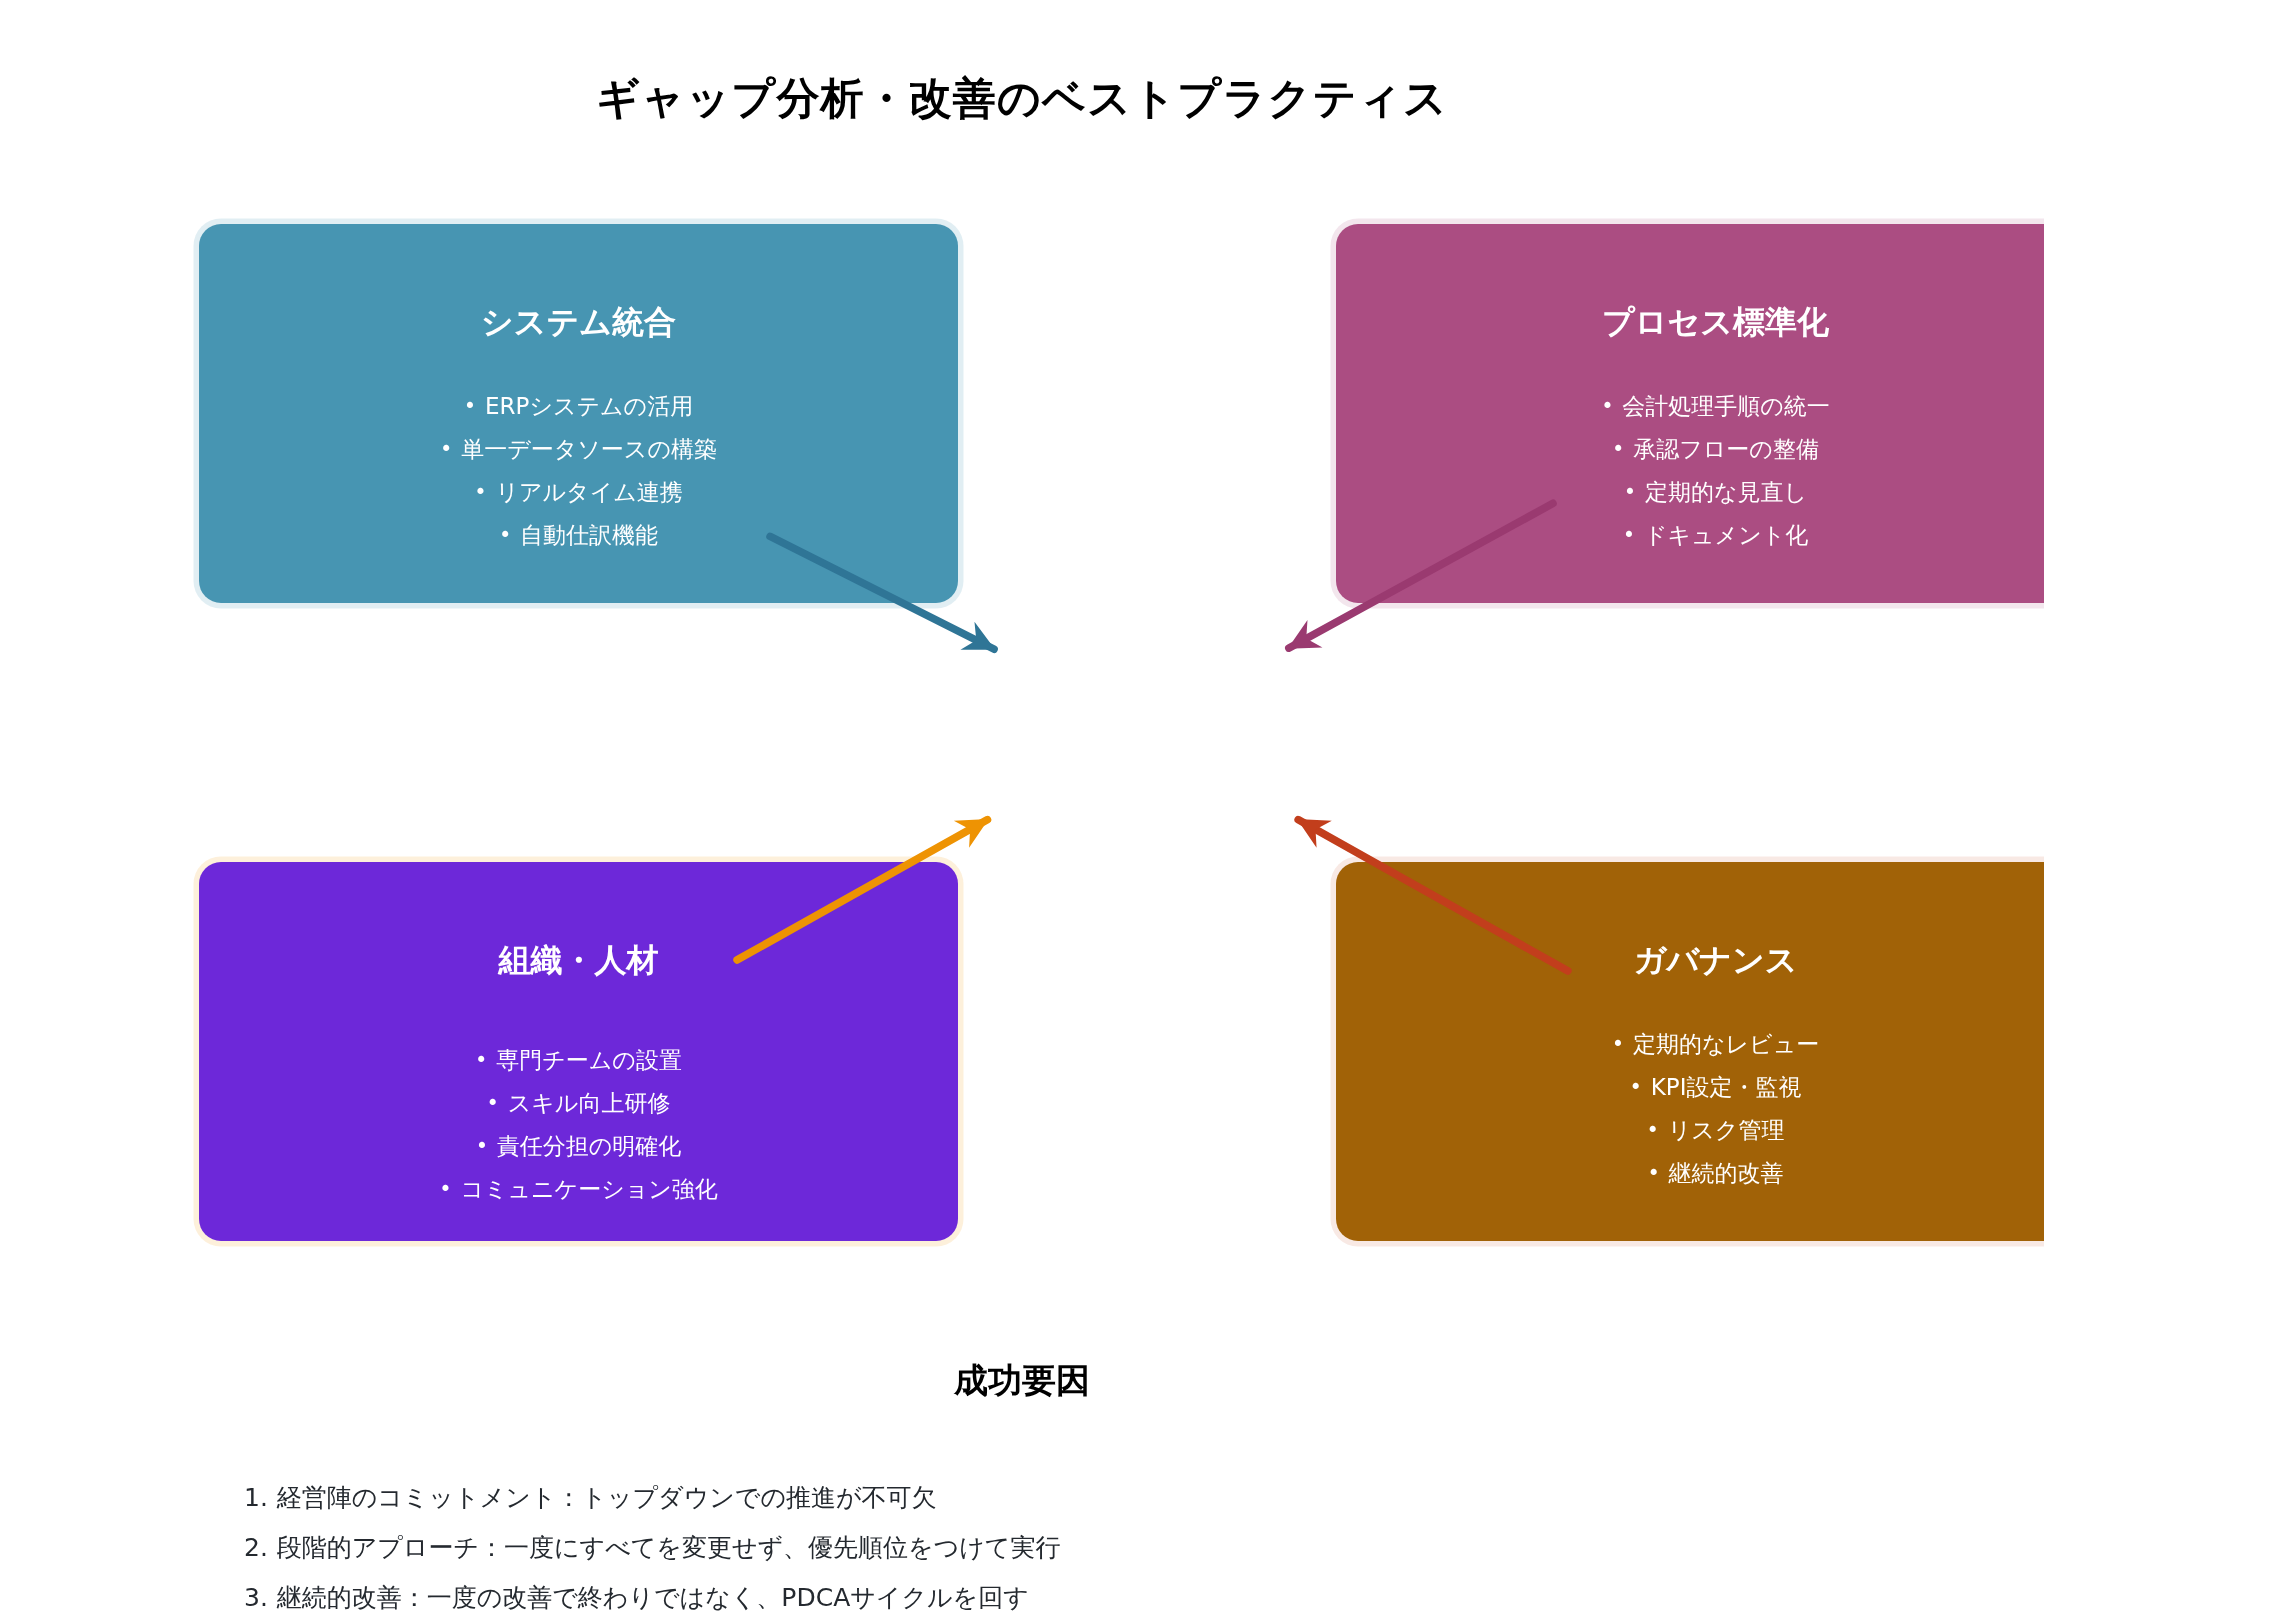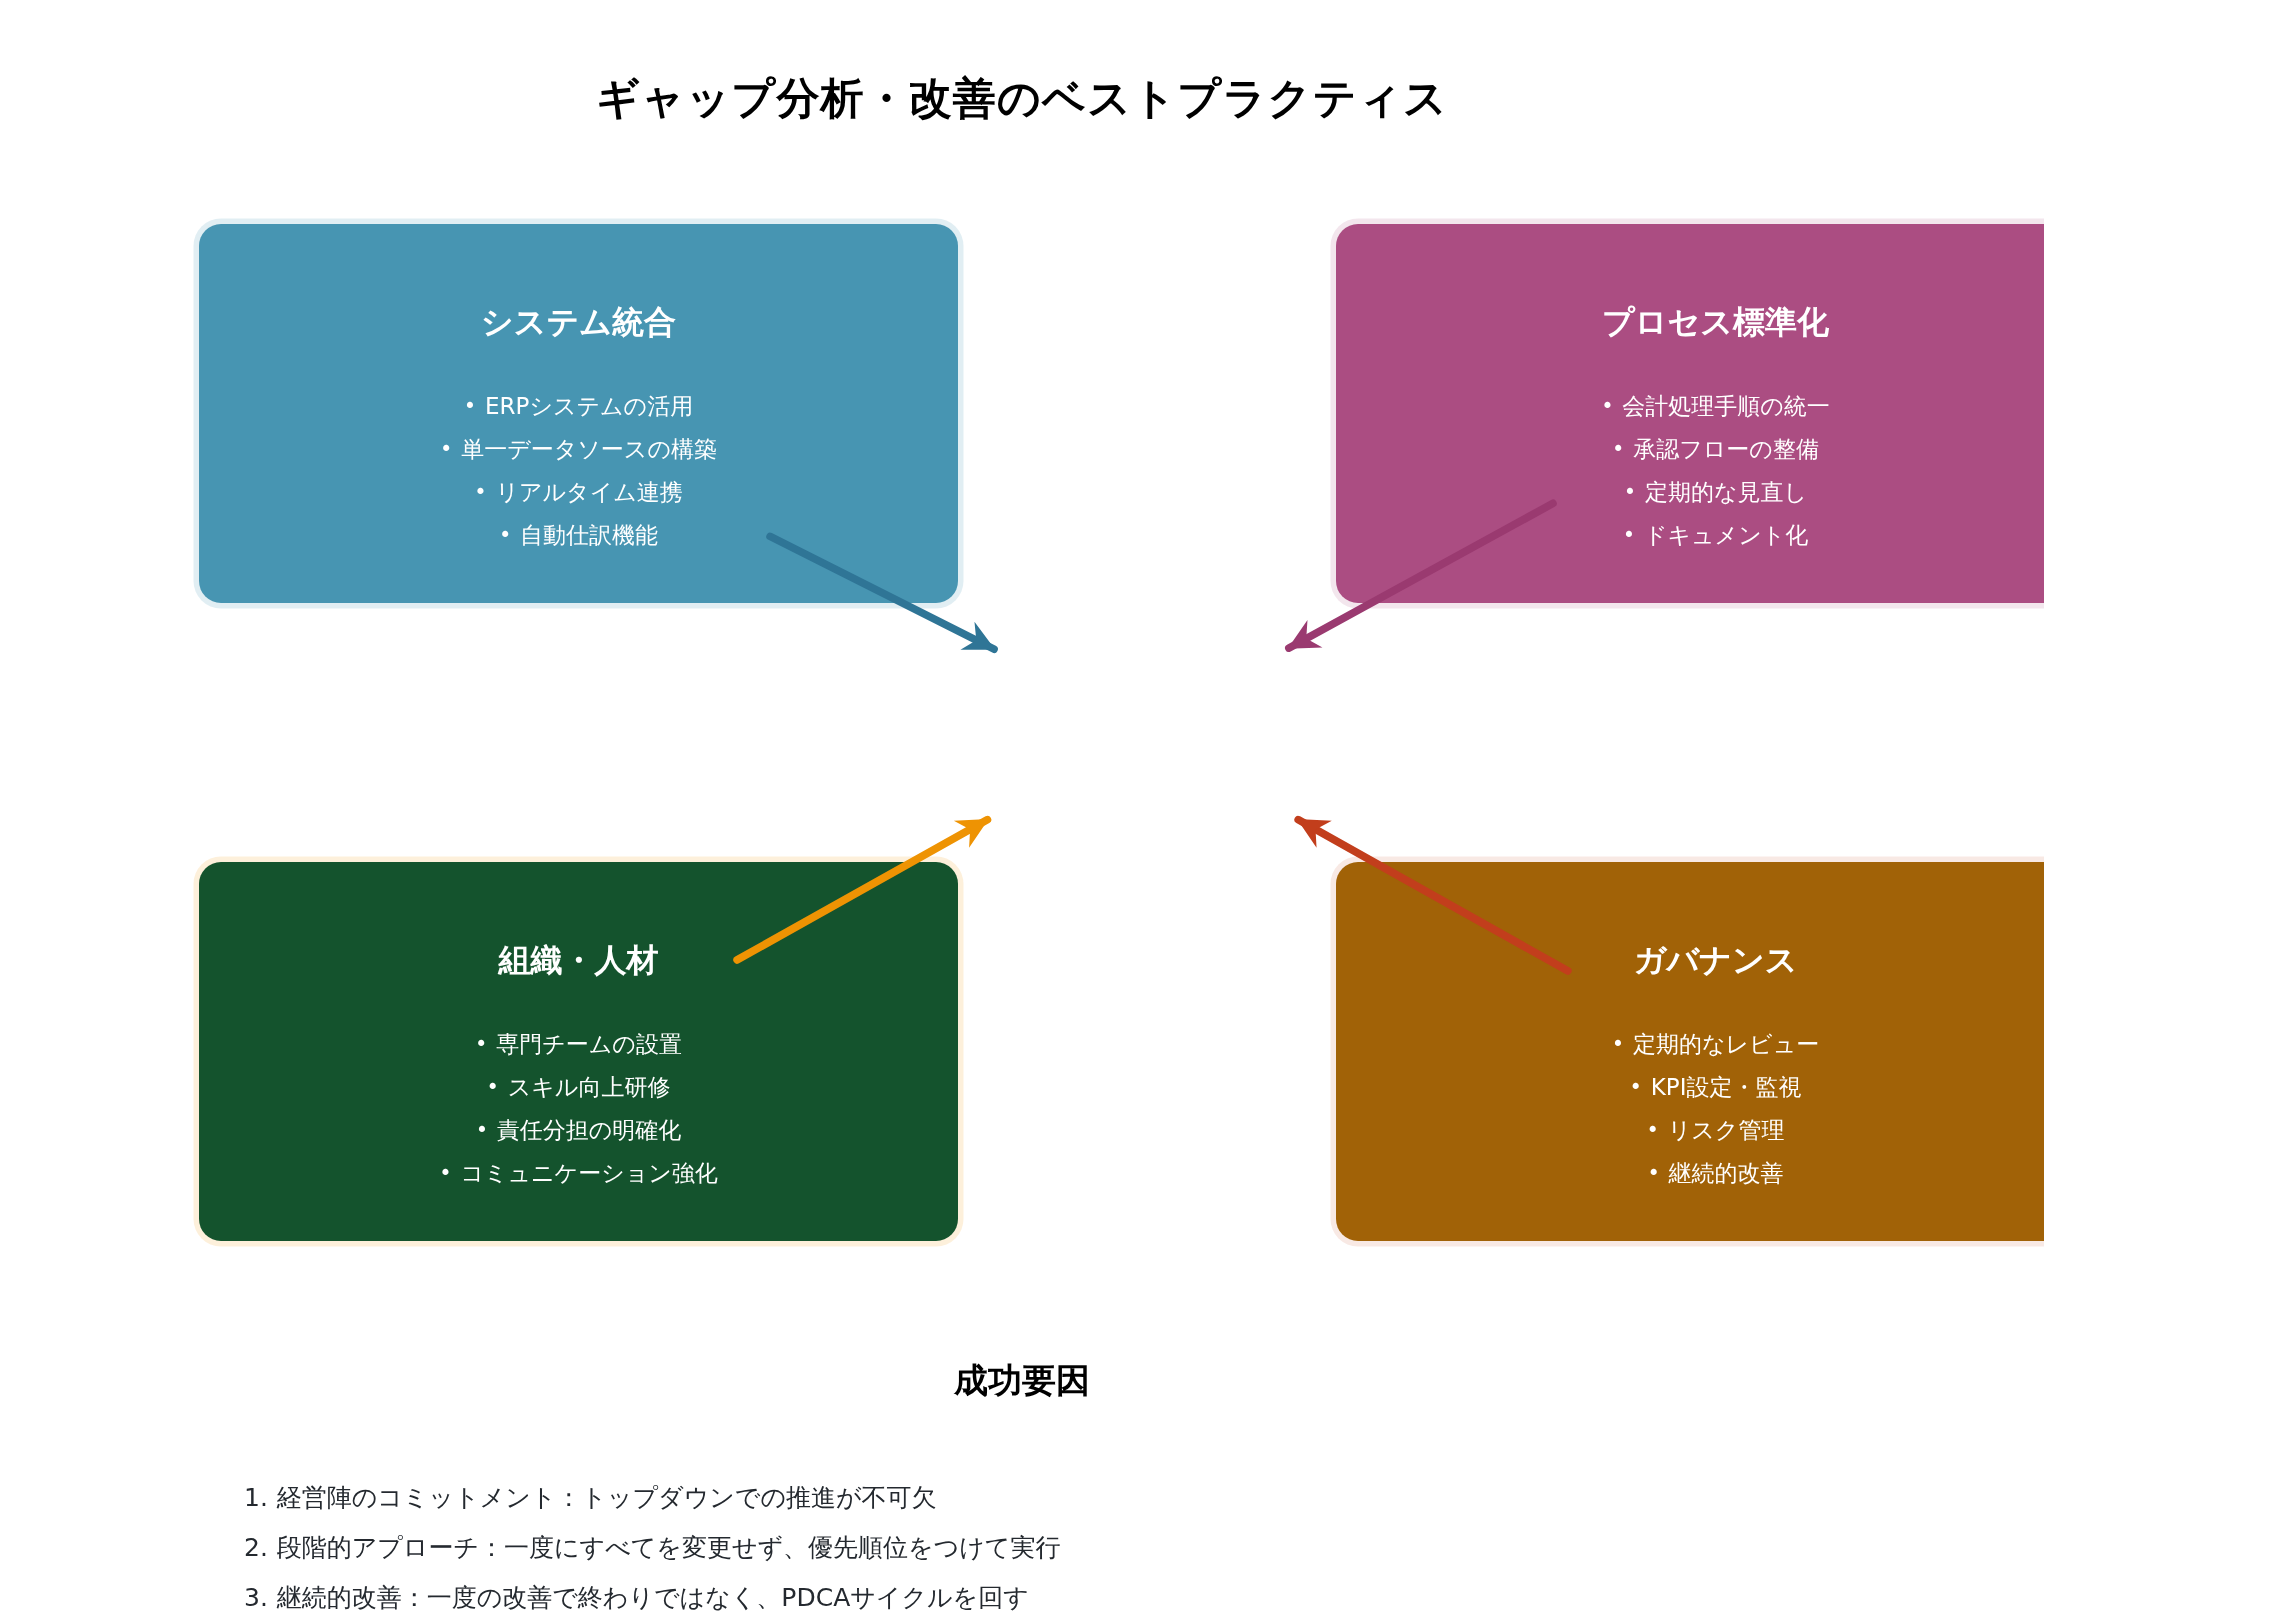--- a/index.html
+++ b/index.html
@@ -78,21 +78,21 @@
         <span class="bullet-dot">•</span>
         <span>定期的な見直し</span>
         </div>
       <div class="bullet-item">
         <span class="bullet-dot">•</span>
         <span>ドキュメント化</span>
         </div>
     </div>
   </div>
 
-  <div class="box box--bl" style="background-color: #14532d;">
+  <div class="box box--bl" style="background-color: #6d28d9; gap: 16px;">
     <div class="box-heading">組織・人材</div>
     <div class="bullets">
       <div class="bullet-item">
         <span class="bullet-dot">•</span>
         <span>専門チームの設置</span>
         </div>
       <div class="bullet-item">
         <span class="bullet-dot">•</span>
         <span>スキル向上研修</span>
         </div>

